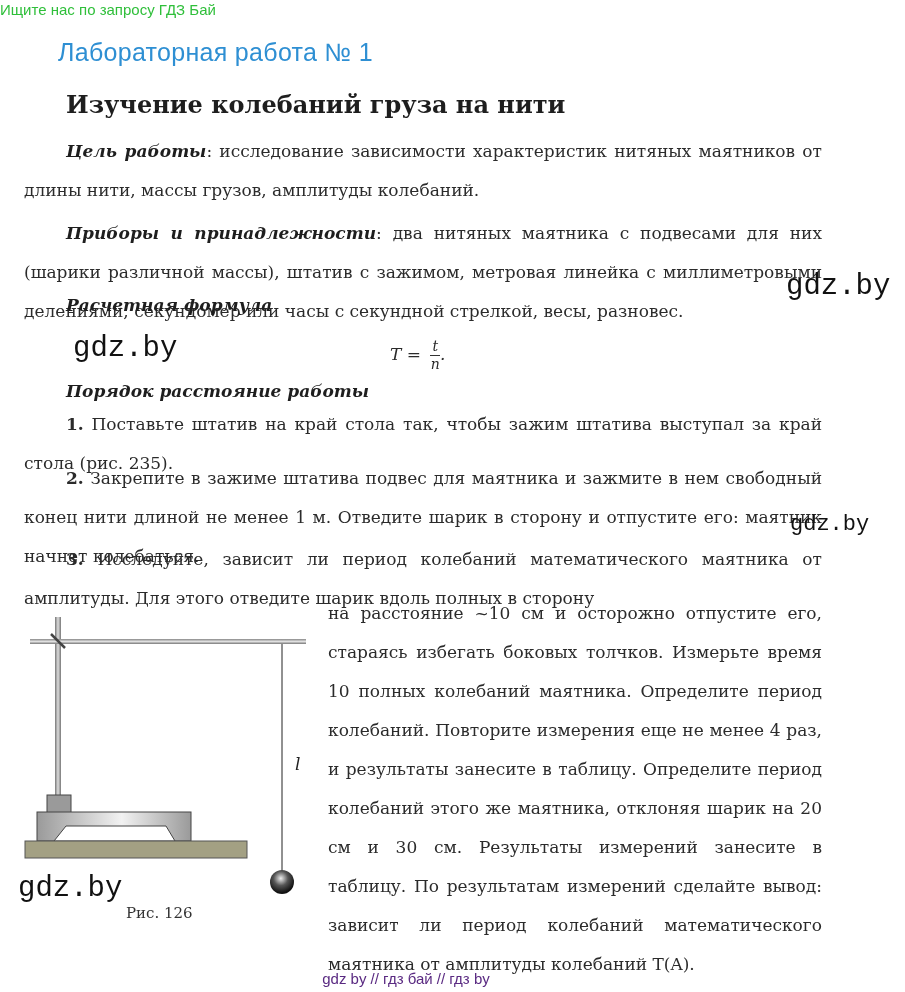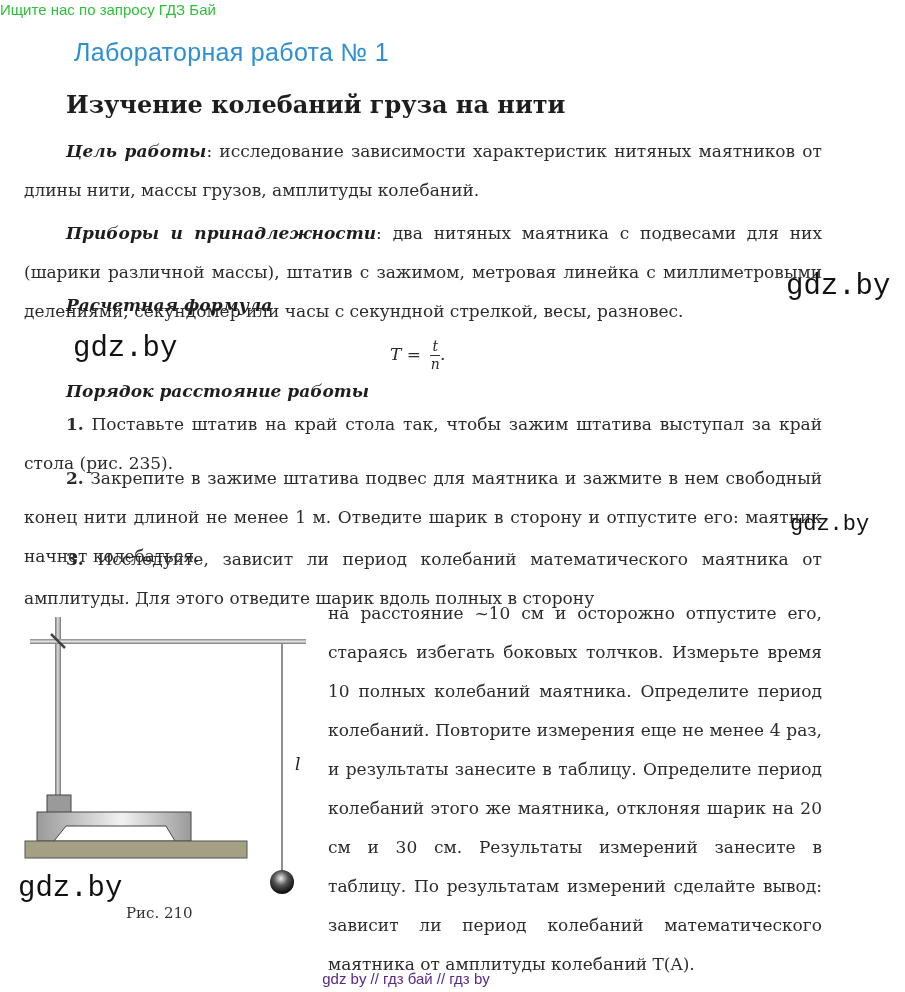--- a/index.html
+++ b/index.html
@@ -1,20 +1,20 @@
 <!DOCTYPE html>
 <html><head>
 <meta charset="utf-8">
 <style>
   html, body { margin:0; padding:0; background:#ffffff; }
   body { width:905px; height:992px; position:relative; overflow:hidden;
          font-family:"DejaVu Serif", serif; color:#2a2a2a; }
   .top-banner { position:absolute; top:1px; left:0; width:905px; text-align:left;
     font-family:"Liberation Sans", sans-serif; font-size:15px; color:#2fbf3a; }
-  .lab-title { position:absolute; left:74px; top:38px; font-family:"Liberation Sans", sans-serif;
+  .lab-title { position:absolute; left:58px; top:38px; font-family:"Liberation Sans", sans-serif;
     font-size:25px; color:#2e8fd3; letter-spacing:0.3px; }
   .subtitle { position:absolute; left:66px; top:90px; font-family:"DejaVu Serif", serif;
     font-weight:bold; font-size:24px; color:#1e1e1e; }
   .para { position:absolute; font-size:17px; line-height:39px; color:#2b2b2b; text-align:justify;
     text-align-last:left; }
   .p-full { left:24px; width:798px; }
   .indent { display:inline-block; width:42px; }
   .lead { font-style:italic; font-weight:bold; color:#1e1e1e; }
   .section-head { position:absolute; left:66px; font-style:italic; font-weight:bold; font-size:17px; color:#1e1e1e; }
   .formula { position:absolute; left:390px; top:338px; font-style:italic; font-size:17px; }
@@ -107,15 +107,15 @@
     <rect x="17" y="200" width="154" height="29" fill="url(#base)" stroke="#444" stroke-width="1"></rect>
     <polygon points="34,229 46,214 146,214 155,229" fill="#ffffff" stroke="#444" stroke-width="1"></polygon>
     <rect x="5" y="229" width="222" height="17" fill="#a3a083" stroke="#555" stroke-width="1"></rect>
     <line x1="262" y1="32" x2="262" y2="268" stroke="#222" stroke-width="1"></line>
     <circle cx="262" cy="270" r="12" fill="url(#ball)"></circle>
     <text x="275" y="158" font-family="DejaVu Serif, serif" font-style="italic" font-size="17" fill="#222">l</text>
   </svg>
 </div>
 
 <div class="wm" style="left:18px; top:872px; font-size:29px;">gdz.by</div>
-<div class="caption">Рис. 210</div>
+<div class="caption">Рис. 126</div>
 
 <div class="footer">gdz by  //  гдз бай  //  гдз by</div>
 
 </body></html>

